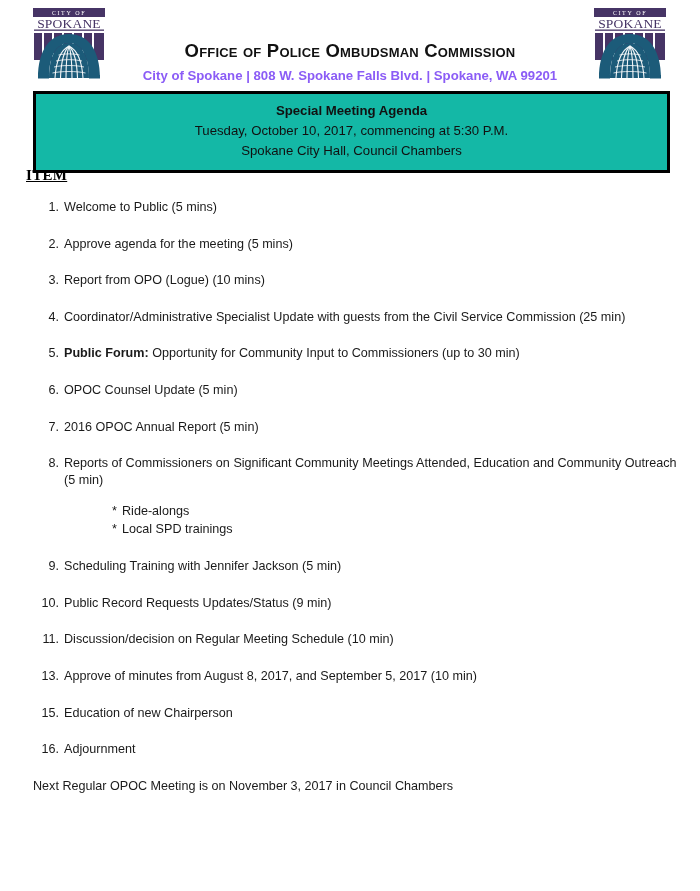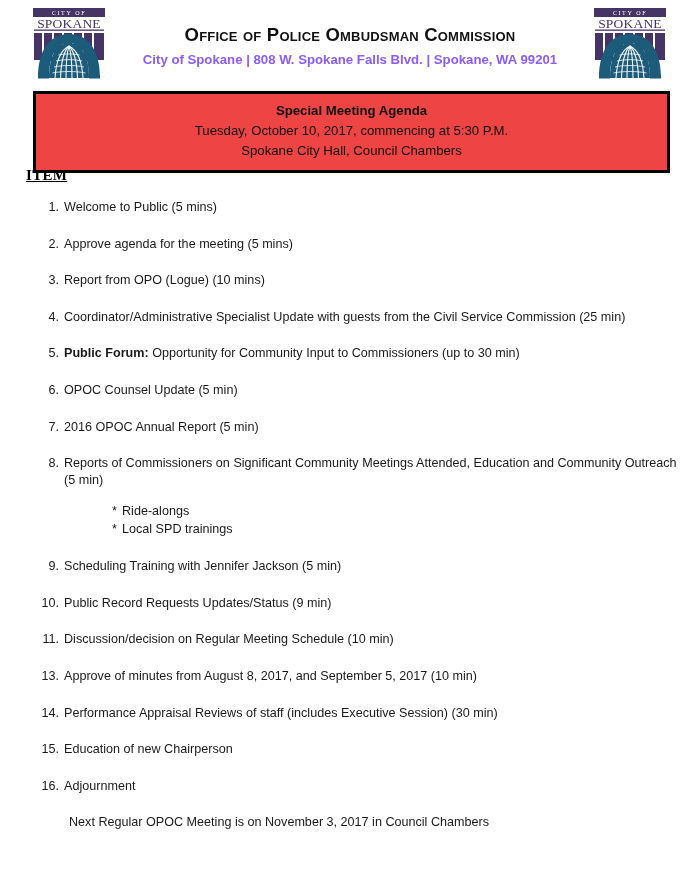--- a/index.html
+++ b/index.html
@@ -29,21 +29,21 @@
     height: 82px;
   }
   .logo.left  { left: 31px; }
   .logo.right { left: 592px; }
   .logo svg { display: block; width: 100%; height: 100%; }
 
   .title-block {
     position: absolute;
     left: 130px;
     right: 130px;
-    top: 24px;
+    top: 40px;
     text-align: center;
   }
   .doc-title {
     font-family: "Liberation Sans", sans-serif;
     font-size: 18.5px;
     font-weight: bold;
     font-variant: small-caps;
     letter-spacing: 0.2px;
     color: #111111;
     white-space: nowrap;
@@ -61,21 +61,21 @@
   
   .meeting-box {
     position: absolute;
     left: 33px;
     top: 91px;
     width: 637px;
     box-sizing: border-box;
     border: 3px solid #000000;
     padding: 7px 0 9px 0;
     text-align: center;
-    background: #ef4444;
+    background: #14b8a6;
   }
   .meeting-line {
     font-size: 13.2px;
     line-height: 1.52;
     color: #111111;
   }
   .meeting-line.bold { font-weight: bold; }
 
   
   .item-heading {
@@ -130,21 +130,20 @@
   .subitem .star {
     display: inline-block;
     width: 10px;
   }
   .closing-note {
     margin-top: 3px;
     padding-left: 0px;
     font-size: 12.6px;
     line-height: 1.35;
     color: #1a1a1a;
-    margin-left: 36px;
   }
 </style>
 </head>
 <body>
 
 <div class="header">
 
   <div class="logo left">
     <svg viewBox="0 0 76 82" xmlns="http://www.w3.org/2000/svg">
 
@@ -289,24 +288,20 @@
     </div>
     <div class="agenda-item">
       <span class="num">11.</span>
       <span class="body"><span>Discussion/decision on Regular Meeting Schedule (10 min)</span></span>
     </div>
     <div class="agenda-item">
       <span class="num">13.</span>
       <span class="body"><span>Approve of minutes from August 8, 2017, and September 5, 2017 (10 min)</span></span>
     </div>
     <div class="agenda-item">
-      <span class="num">14.</span>
-      <span class="body"><span>Performance Appraisal Reviews of staff (includes Executive Session) (30 min)</span></span>
-    </div>
-    <div class="agenda-item">
       <span class="num">15.</span>
       <span class="body"><span>Education of new Chairperson</span></span>
     </div>
     <div class="agenda-item">
       <span class="num">16.</span>
       <span class="body"><span>Adjournment</span></span>
     </div>
     <div class="closing-note">Next Regular OPOC Meeting is on November 3, 2017 in Council Chambers</div>
   </div>
 

